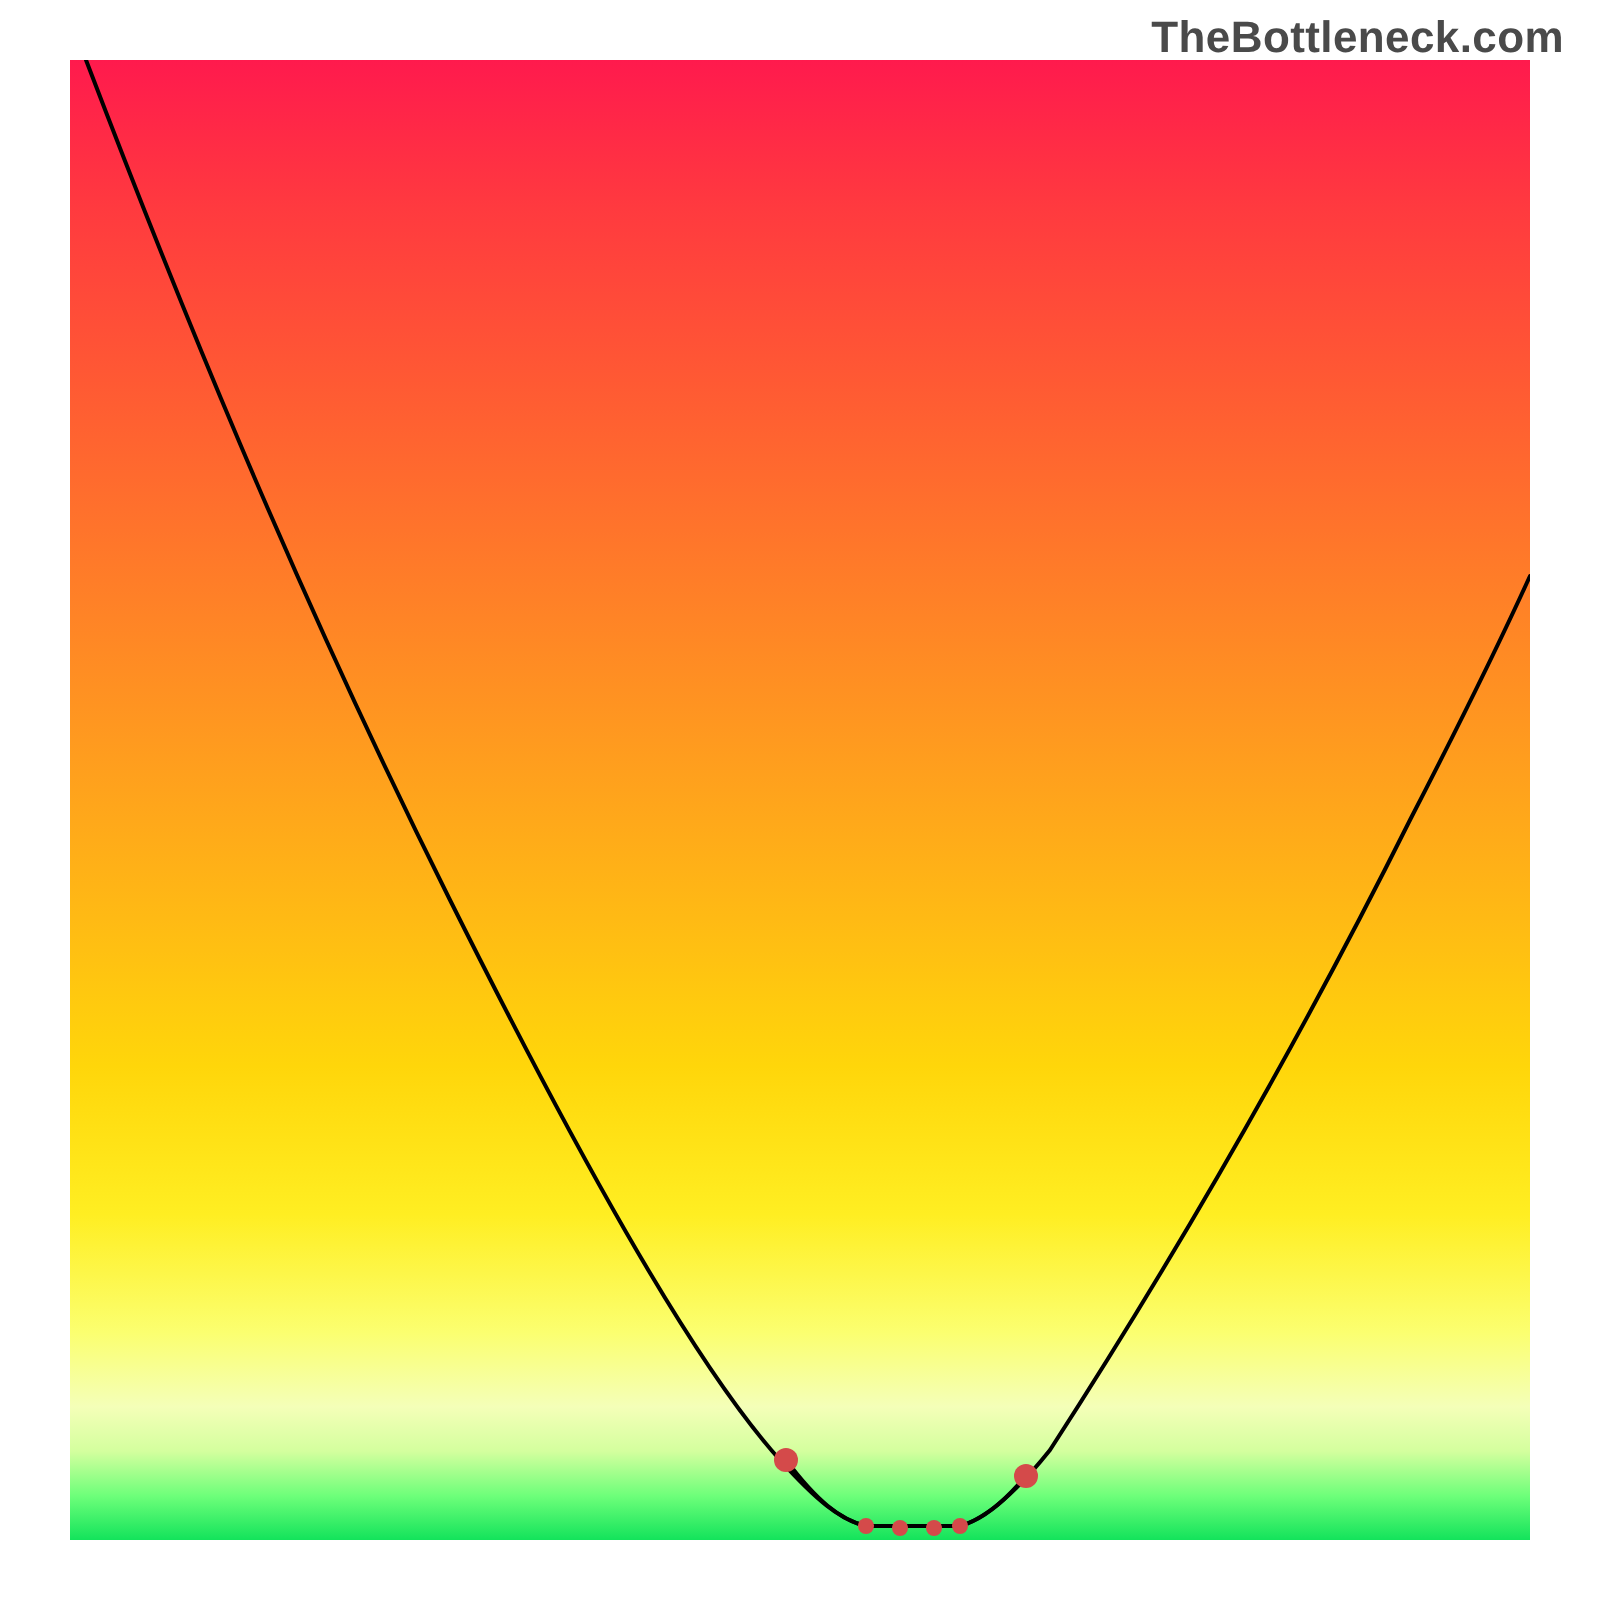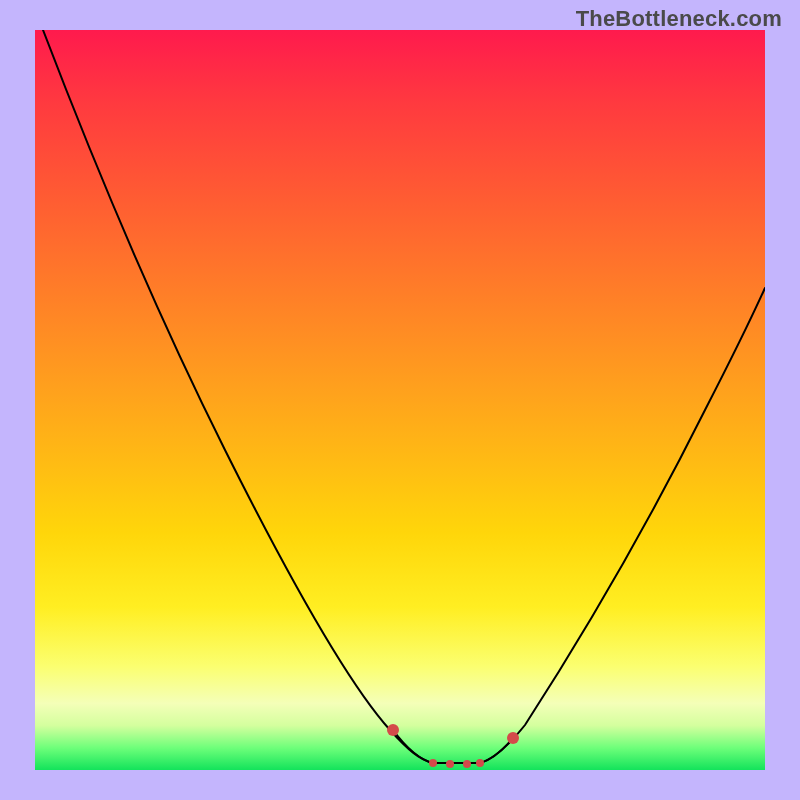--- a/index.html
+++ b/index.html
@@ -8,21 +8,21 @@
     width: 800px;
     height: 800px;
     background: #000;
     overflow: hidden;
     font-family: Arial, Helvetica, sans-serif;
   }
   .frame {
     position: relative;
     width: 800px;
     height: 800px;
-    background: #c4b5fd;
+    background: #ffffff;
   }
   .watermark {
     position: absolute;
     top: 6px;
     right: 18px;
     color: #4a4a4a;
     font-size: 22px;
     font-weight: 600;
     letter-spacing: 0.2px;
     z-index: 20;

